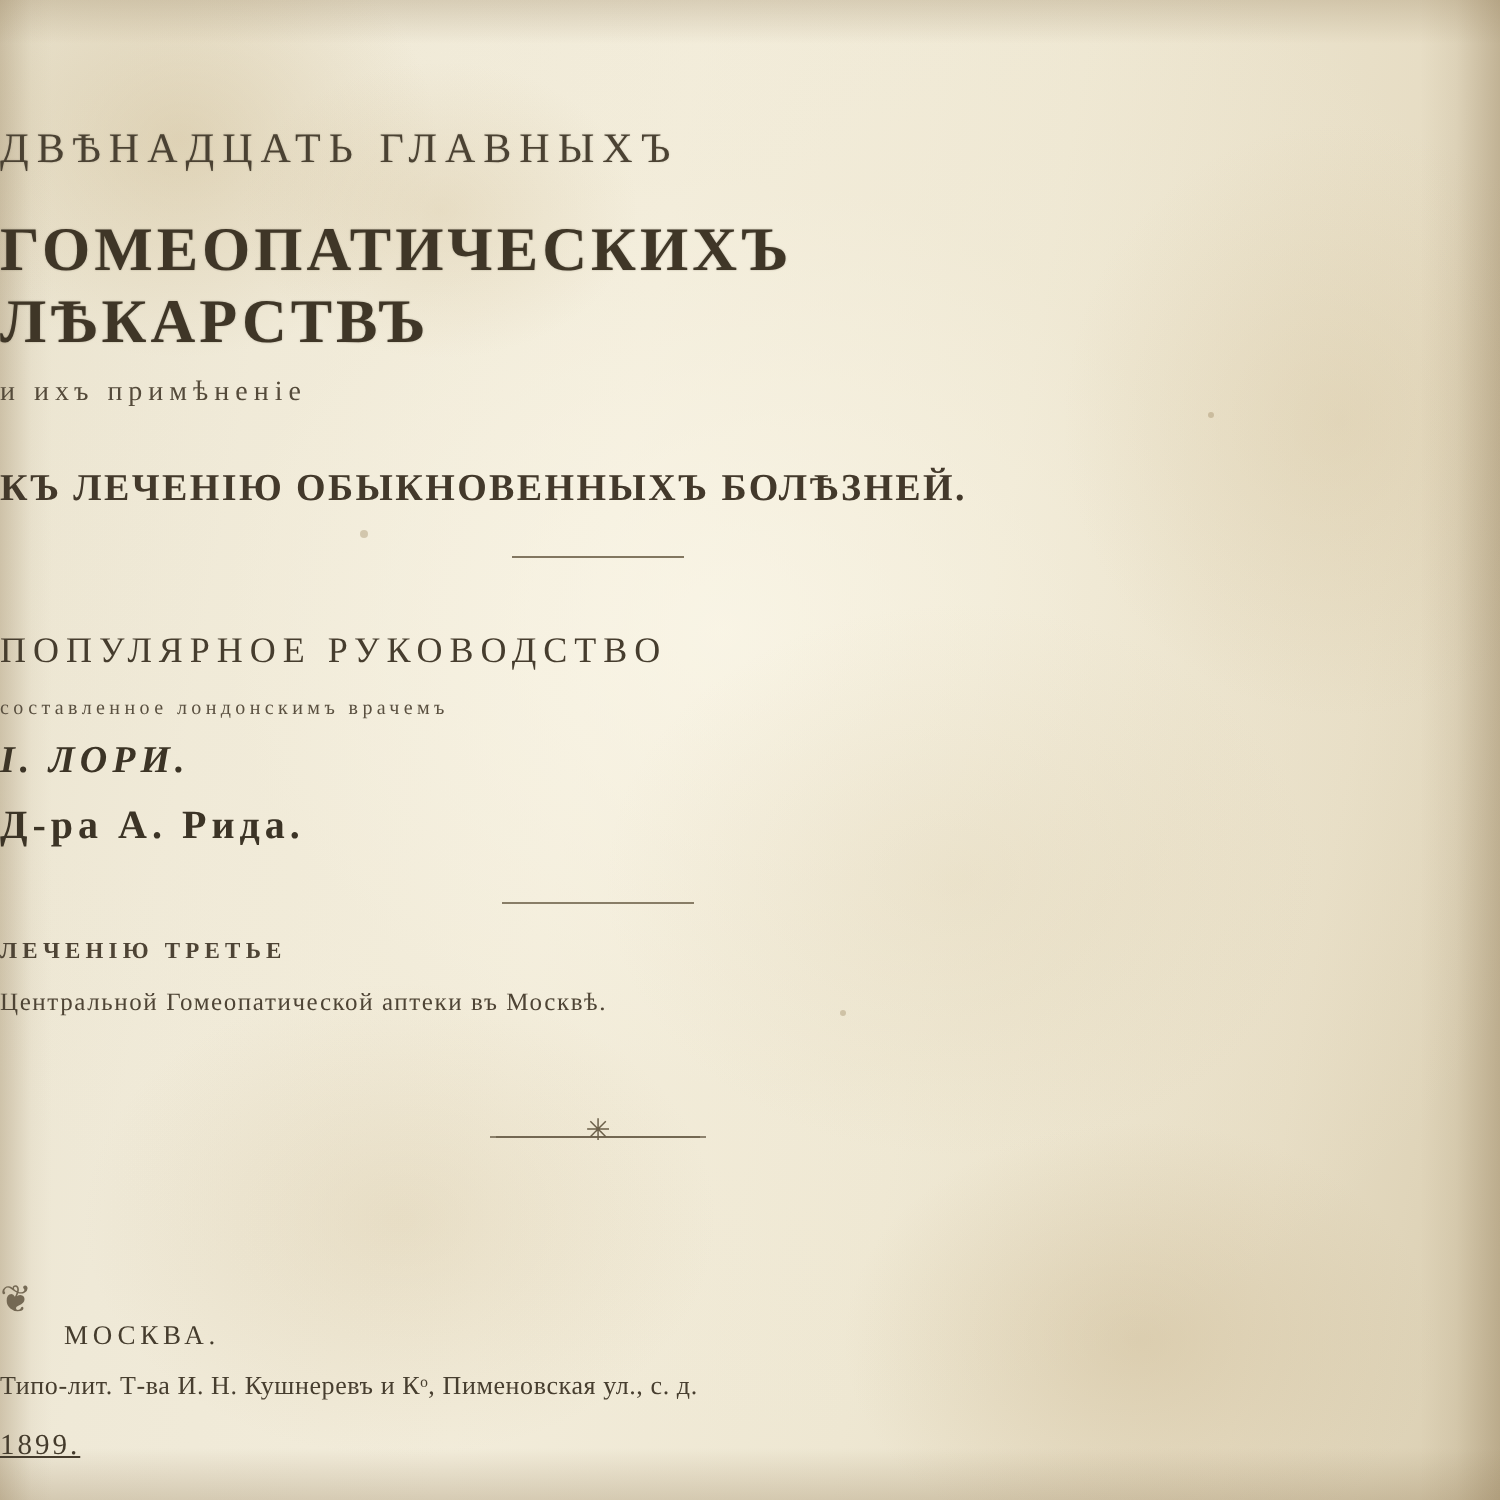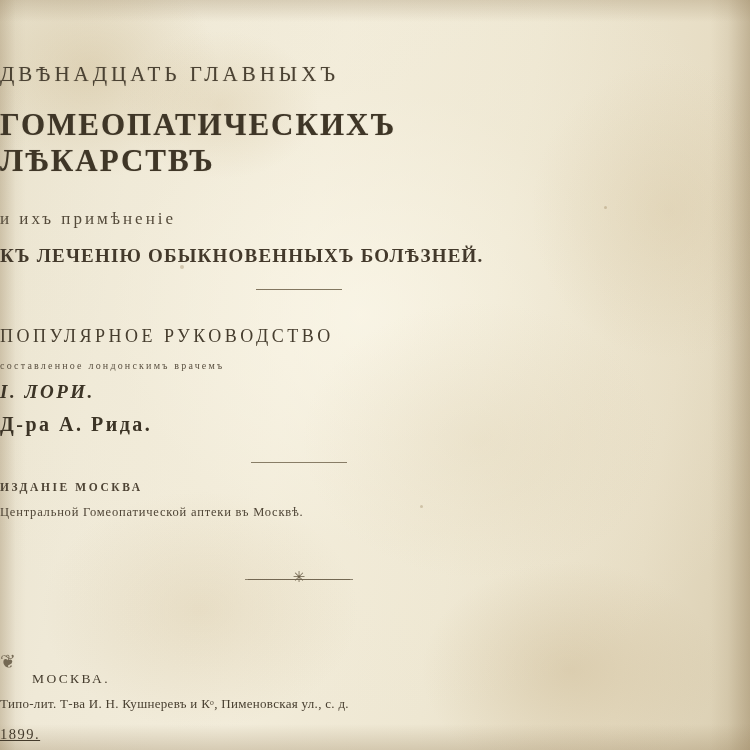--- a/index.html
+++ b/index.html
@@ -81,27 +81,27 @@
   }
   .t-main2 {
     margin-top: 20px;
     font-size: 31px;
     letter-spacing: 2px;
     font-weight: 700;
     color: #3f3627;
     text-shadow: 0 0 1px rgba(63,54,39,0.35);
   }
   .t-sub1 {
-    margin-top: 30px;
-    font-size: 17px;
+    margin-top: 10px;
+    font-size: 14px;
     letter-spacing: 3px;
     color: #544a3a;
   }
   .t-sub2 {
-    margin-top: 16px;
+    margin-top: 29px;
     font-size: 19px;
     letter-spacing: 1.2px;
     color: #43392b;
     font-weight: 600;
   }
 
   .rule {
     width: 86px;
     height: 1px;
     margin: 22px auto 0 auto;
@@ -260,21 +260,21 @@
 
     <p class="line t-compiled">составленное лондонскимъ врачемъ</p>
 
     <p class="line t-author">І. ЛОРИ.</p>
 
 
     <p class="line t-author2">Д-ра А. Рида.</p>
 
     <div class="rule2"></div>
 
-    <p class="line t-edition">ИЗДАНІЕ МОСКВА</p>
+    <p class="line t-edition">ЛЕЧЕНІЮ ТРЕТЬЕ</p>
 
     <p class="line t-pharmacy">Центральной Гомеопатической аптеки въ Москвѣ.</p>
 
     <div class="ornament">
       <span class="orn-line orn-left"></span>
       <span class="orn-mid">✳</span>
       <span class="orn-line orn-right"></span>
     </div>
 
     <p class="line printer-mark">❦</p>

